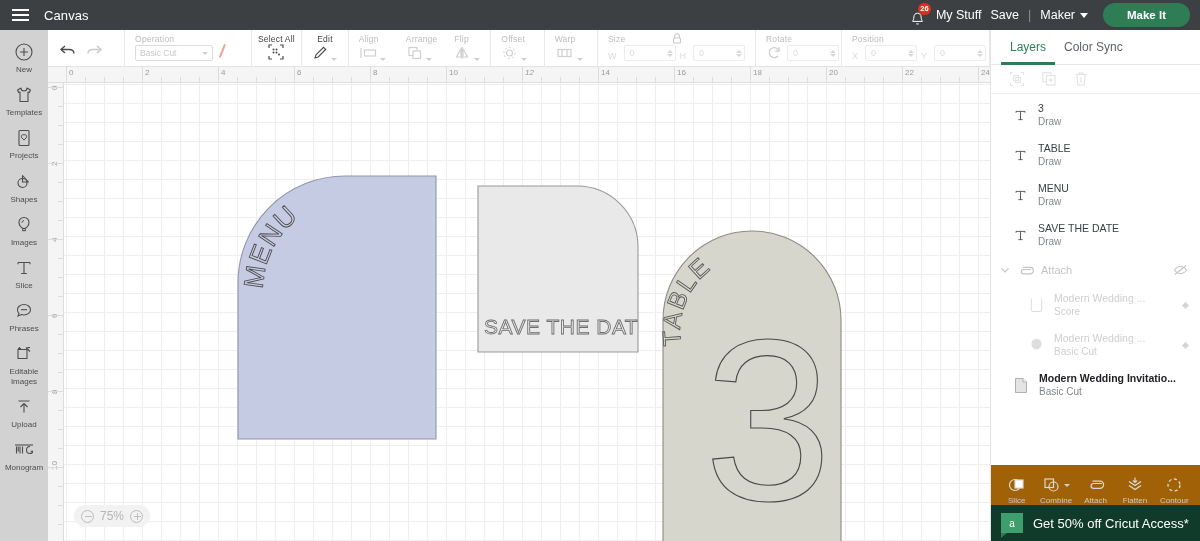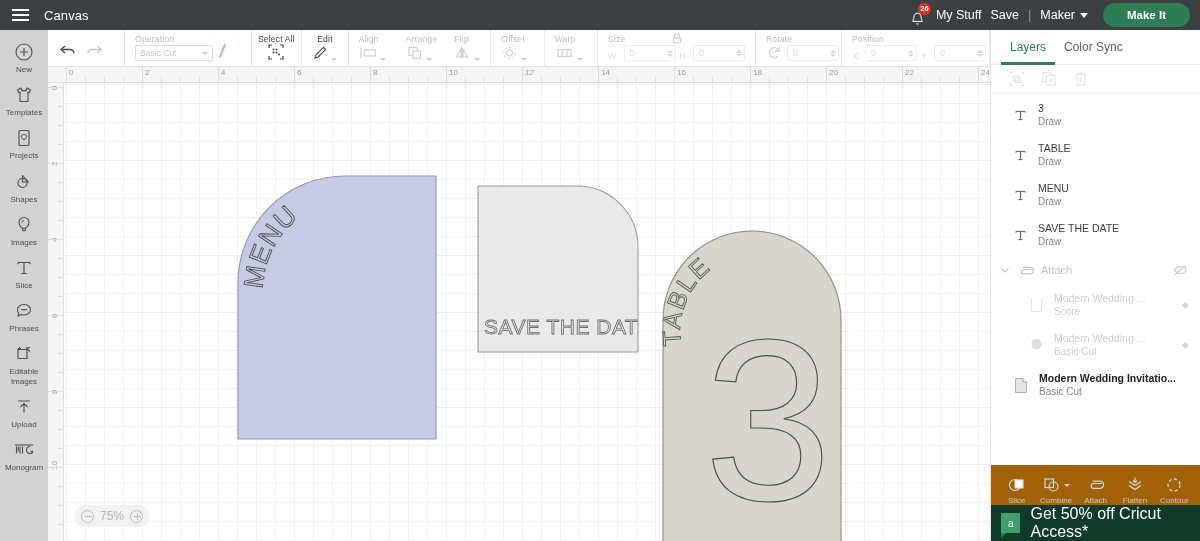--- a/index.html
+++ b/index.html
@@ -193,21 +193,21 @@
     background: #103a2a; display: flex; align-items: center; gap: 10px;
     padding-left: 10px; cursor: pointer;
   }
   .promo-badge {
     width: 22px; height: 20px; background: #3f9e6d; color: #fff;
     display: flex; align-items: center; justify-content: center;
     font-size: 10px; position: relative;
   }
   .promo-badge:after { content:""; position:absolute; left:0; bottom:-5px;
     border-left: 6px solid #2b7a52; border-bottom: 5px solid transparent; }
-  .promo-txt { font-size: 16px; color: #fff; }
+  .promo-txt { font-size: 13px; color: #fff; }
 
   
   .shape { position: absolute; }
   svg text { font-family: "Liberation Sans", sans-serif; }
 </style>
 </head>
 <body>
 
 <div class="app">
 

